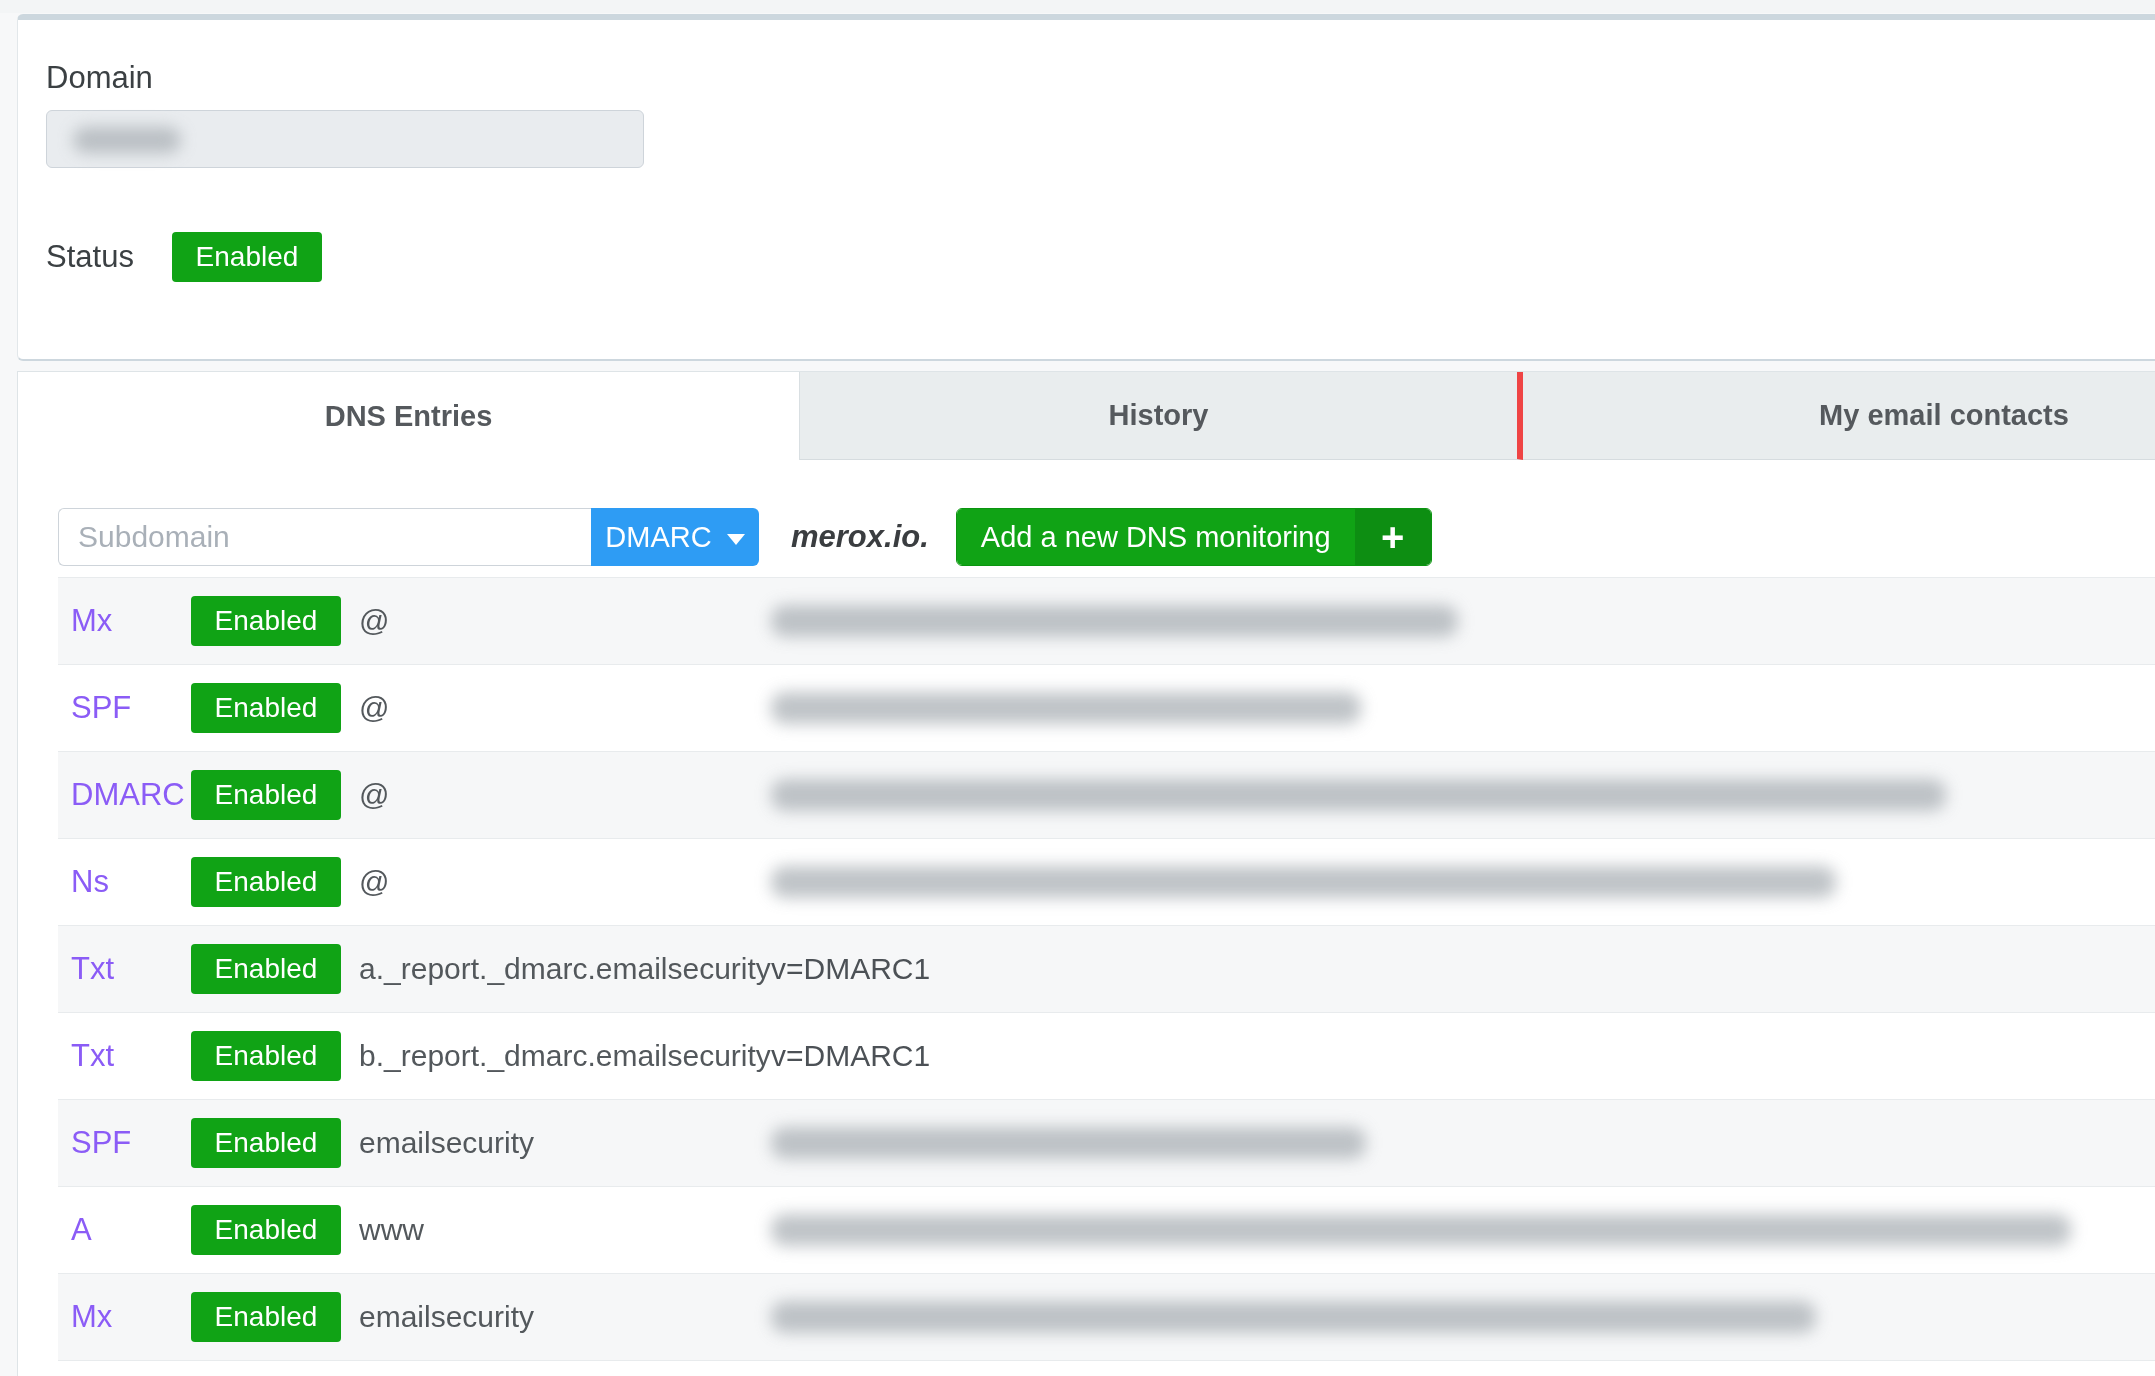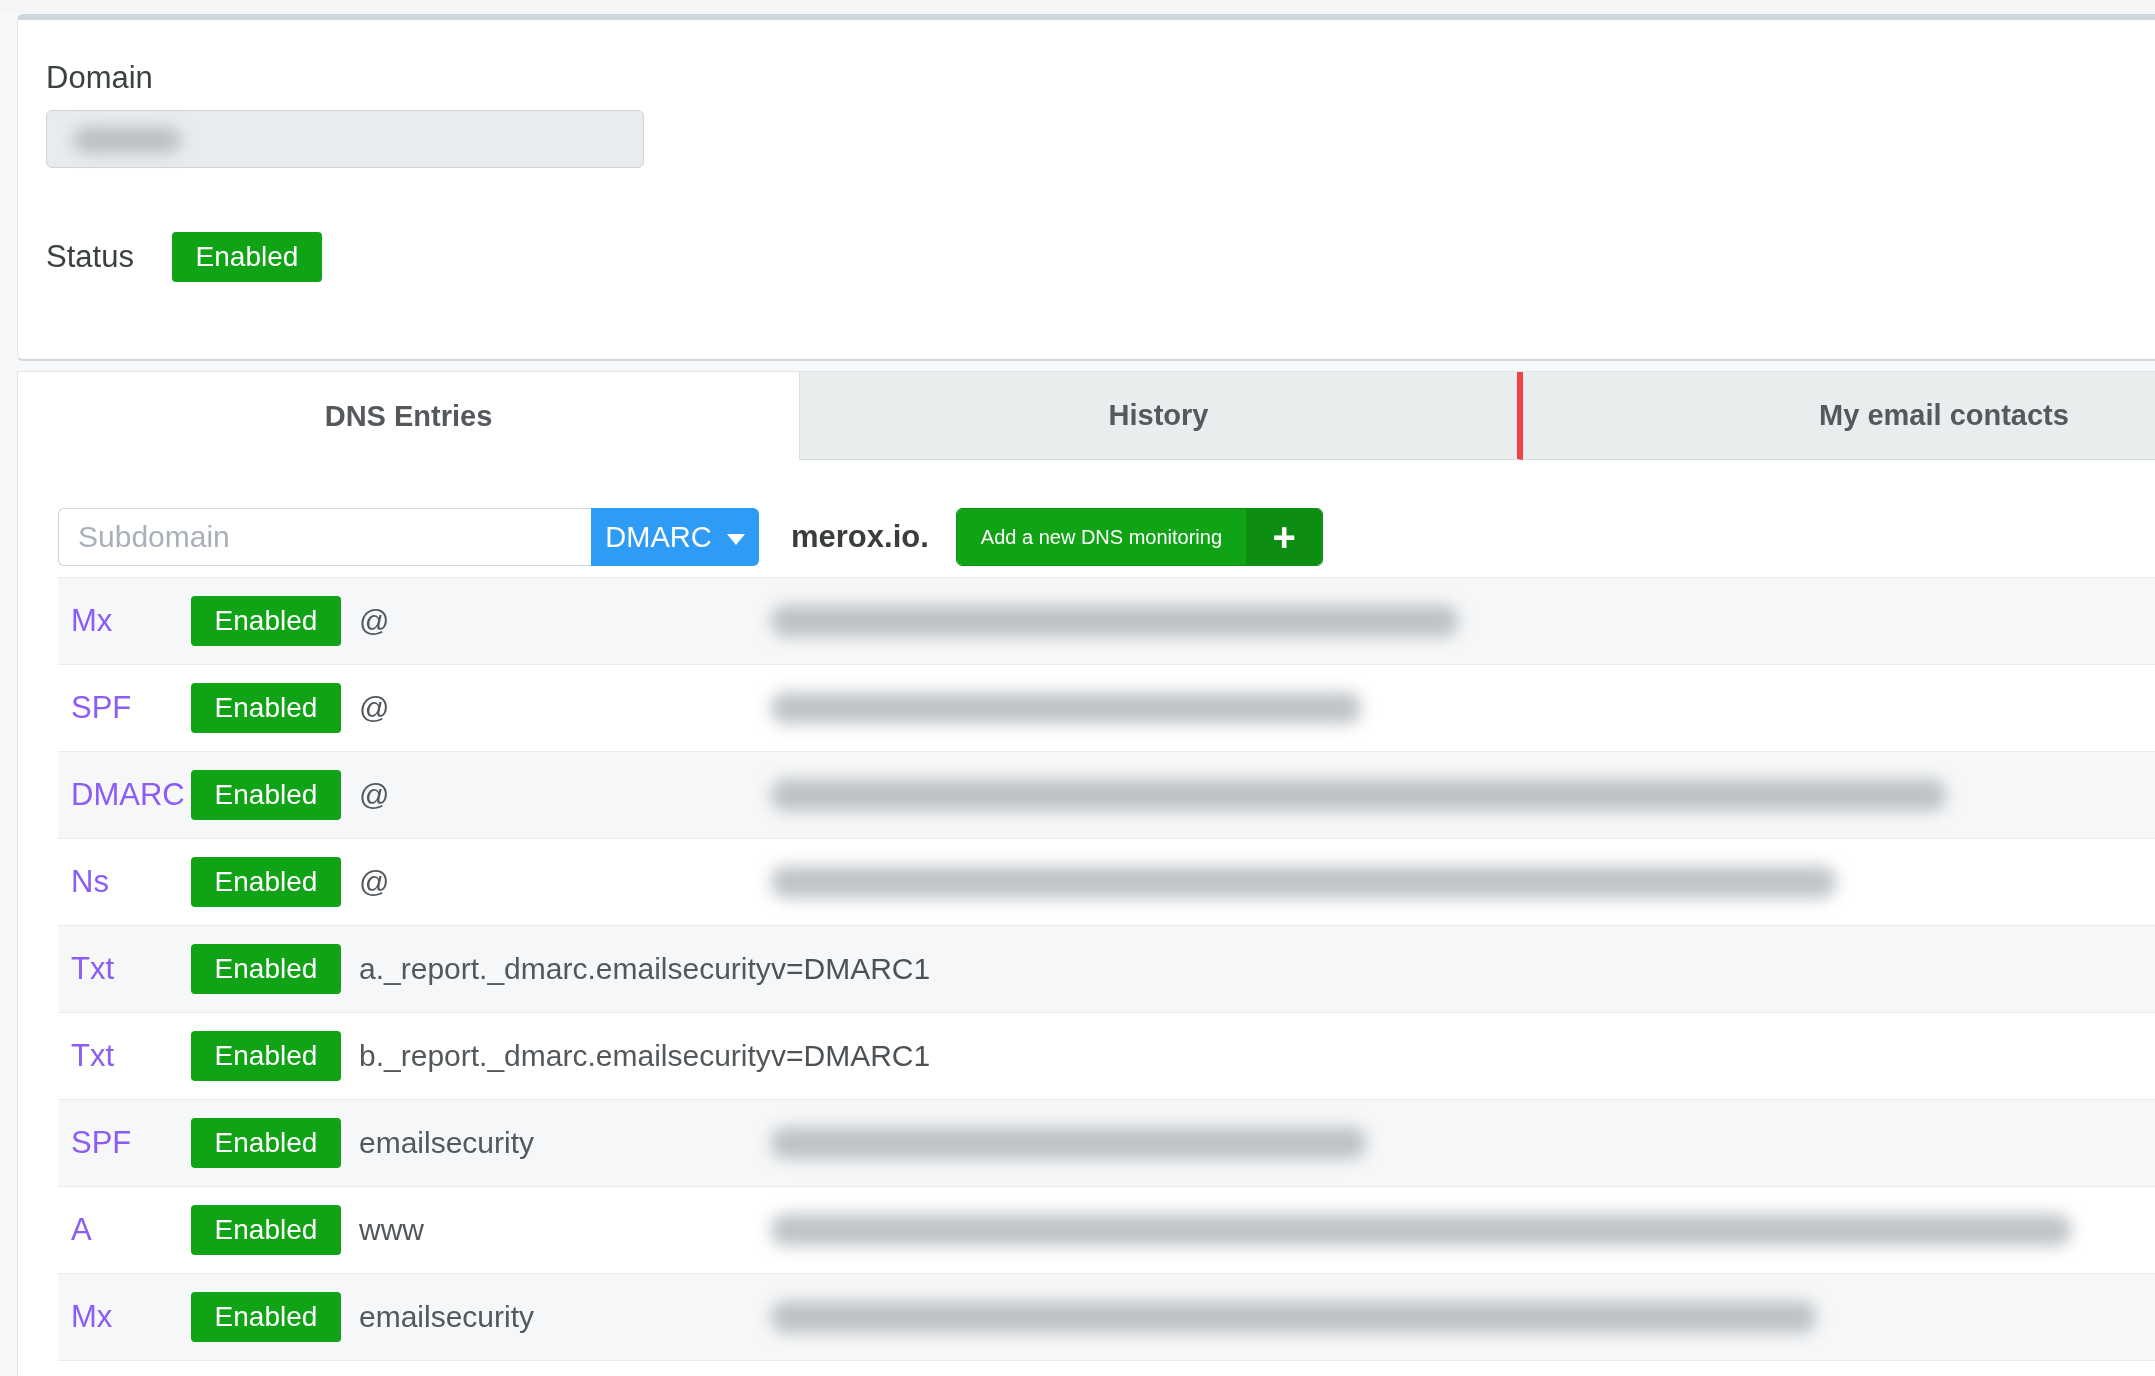--- a/index.html
+++ b/index.html
@@ -92,33 +92,33 @@
     display: flex; align-items: center; justify-content: center; gap: 15px;
     cursor: pointer;
   }
   .caret-down {
     width: 0; height: 0;
     border-left: 9px solid transparent;
     border-right: 9px solid transparent;
     border-top: 11px solid #fff;
     margin-top: 4px;
   }
-  .domain-suffix { margin-left: 32px; font-size: 31px; font-weight: bold; color: #3a3d40; }
+  .domain-suffix { margin-left: 32px; font-size: 31px; font-weight: bold; color: #3a3d40; font-style: italic; }
   .btn-add {
     margin-left: 27px;
     display: flex; height: 58px;
     border: 1px solid #0b9510; border-radius: 6px;
     overflow: hidden; padding: 0; background: none;
     cursor: pointer;
   }
   .btn-add-main {
     display: flex; align-items: center;
     padding: 0 24px;
     background: #10a315;
-    color: #fff; font-size: 20px;
+    color: #fff; font-size: 29px;
     font-family: "Liberation Sans", sans-serif;
   }
   .btn-add-plus {
     width: 76px;
     display: flex; align-items: center; justify-content: center;
     background: #0d8e12;
     color: #fff; font-size: 40px; font-weight: bold;
   }
 
   

